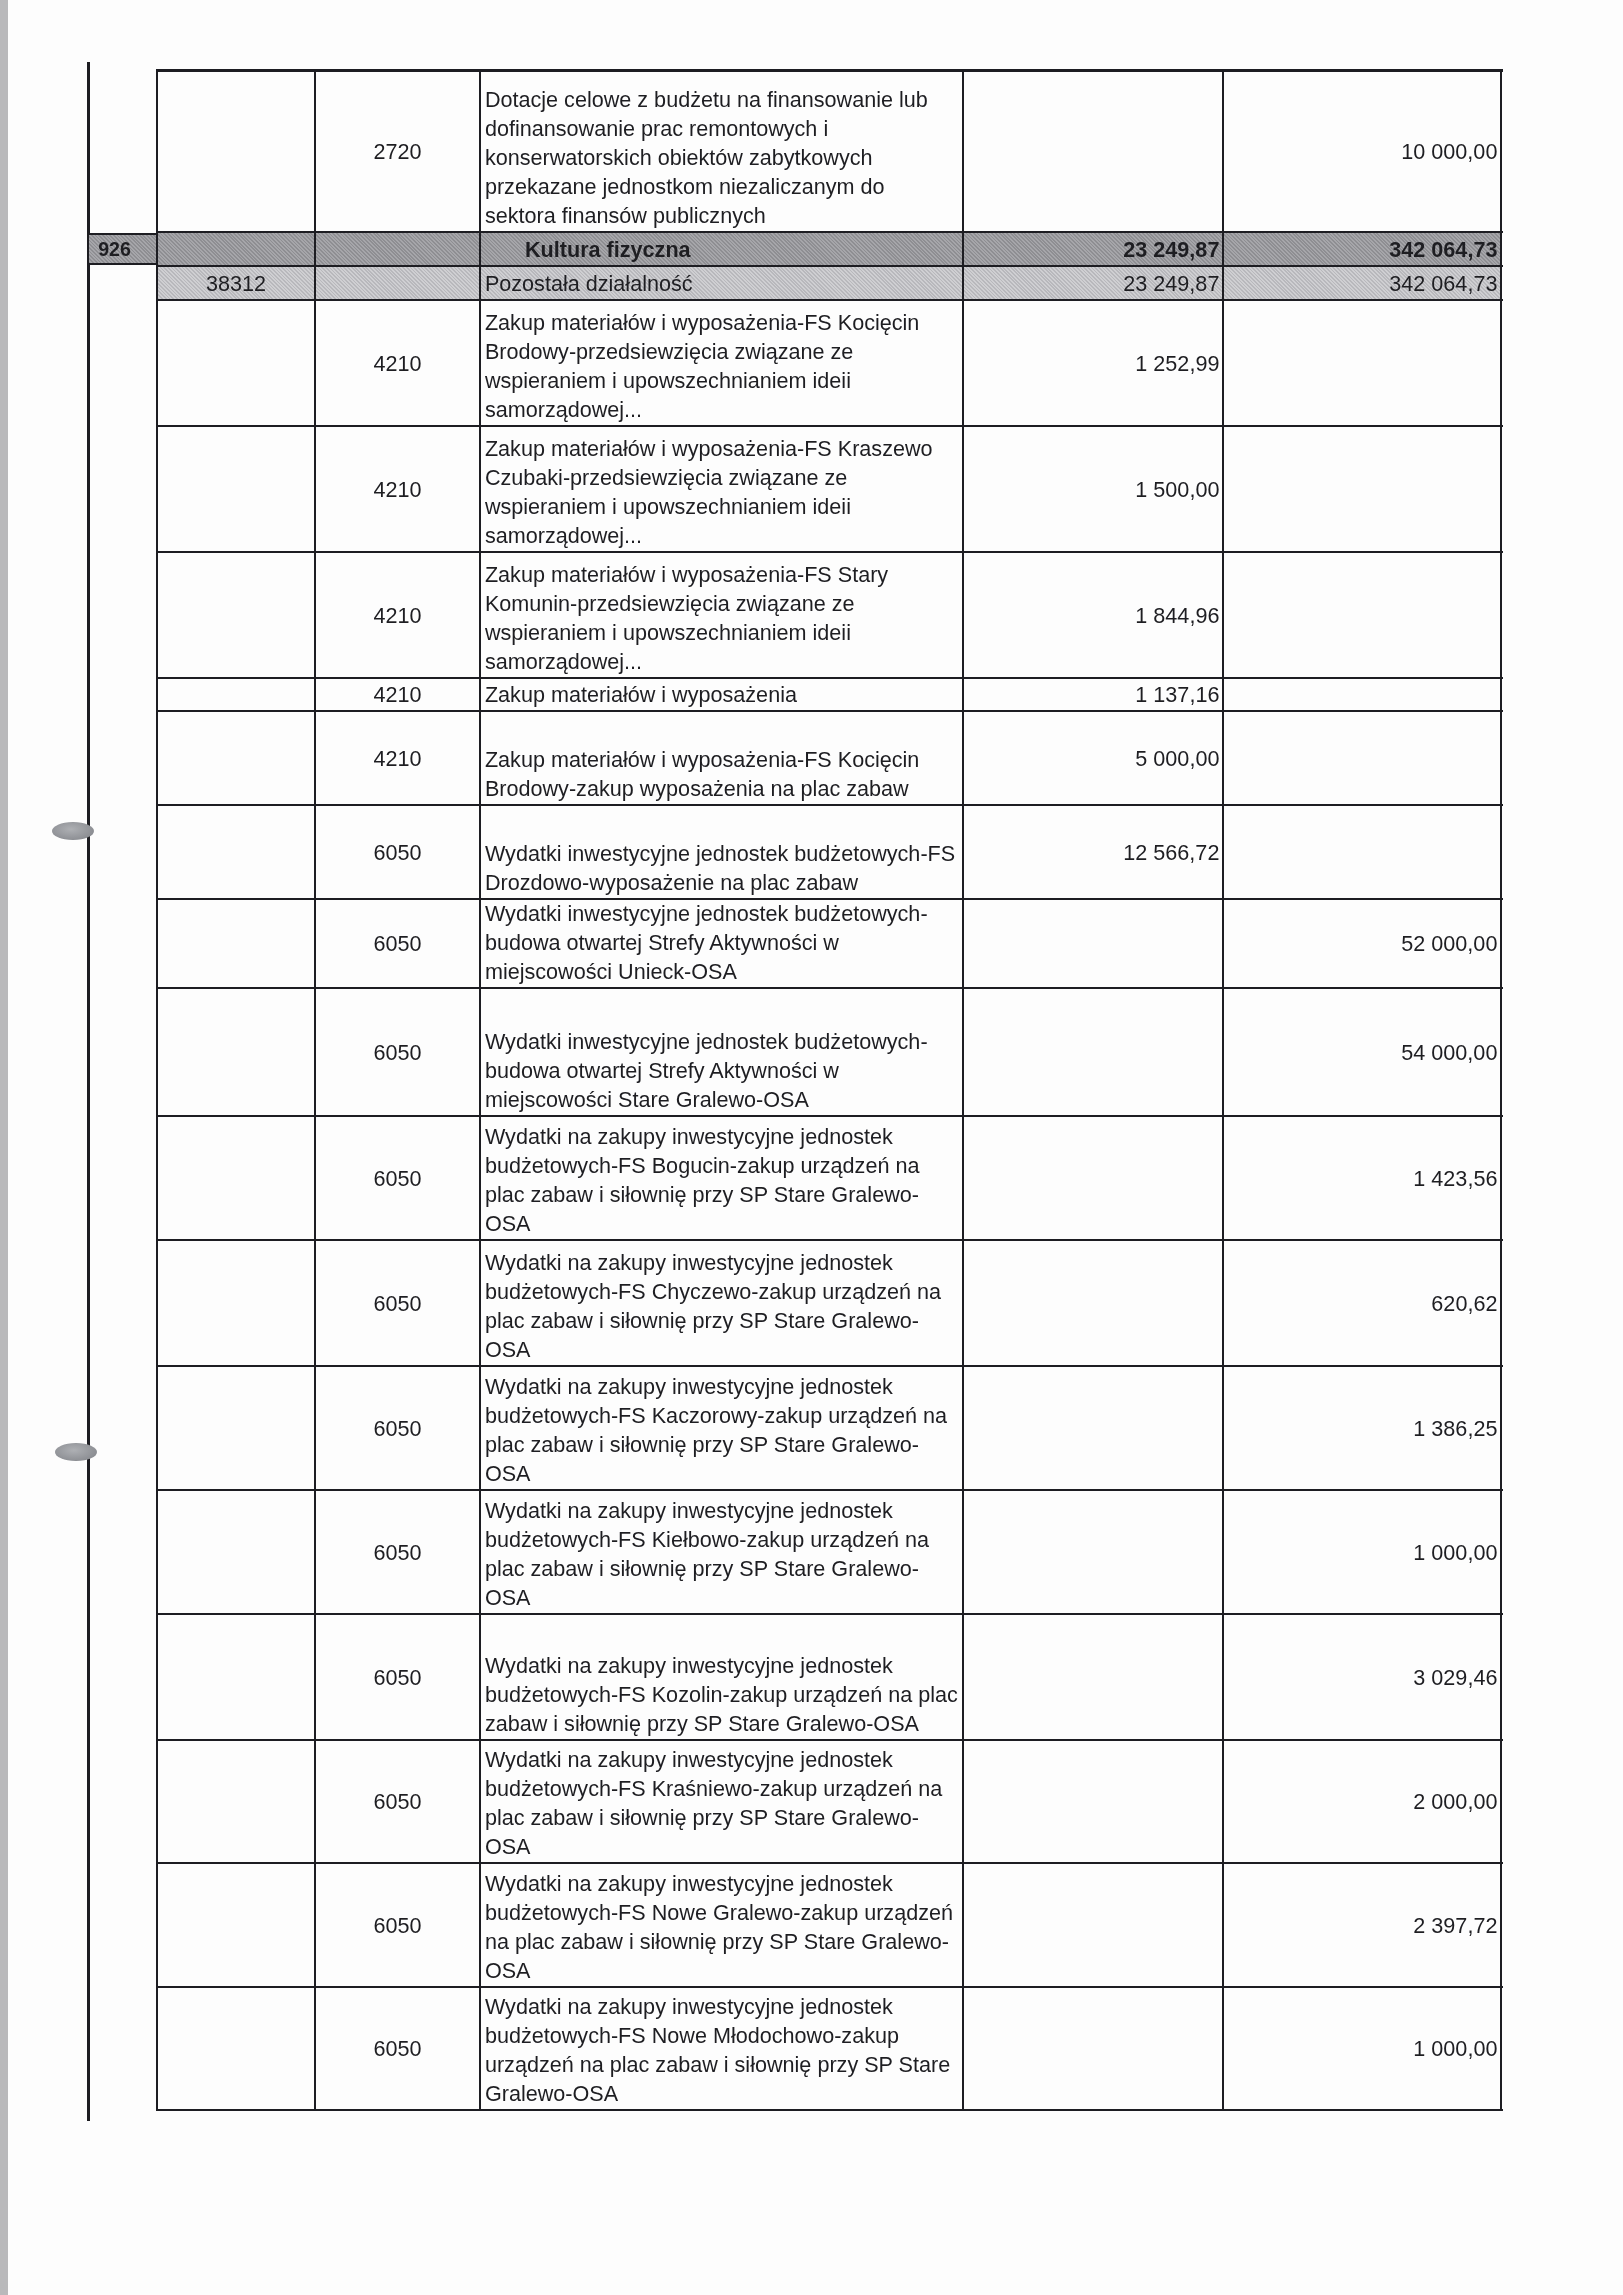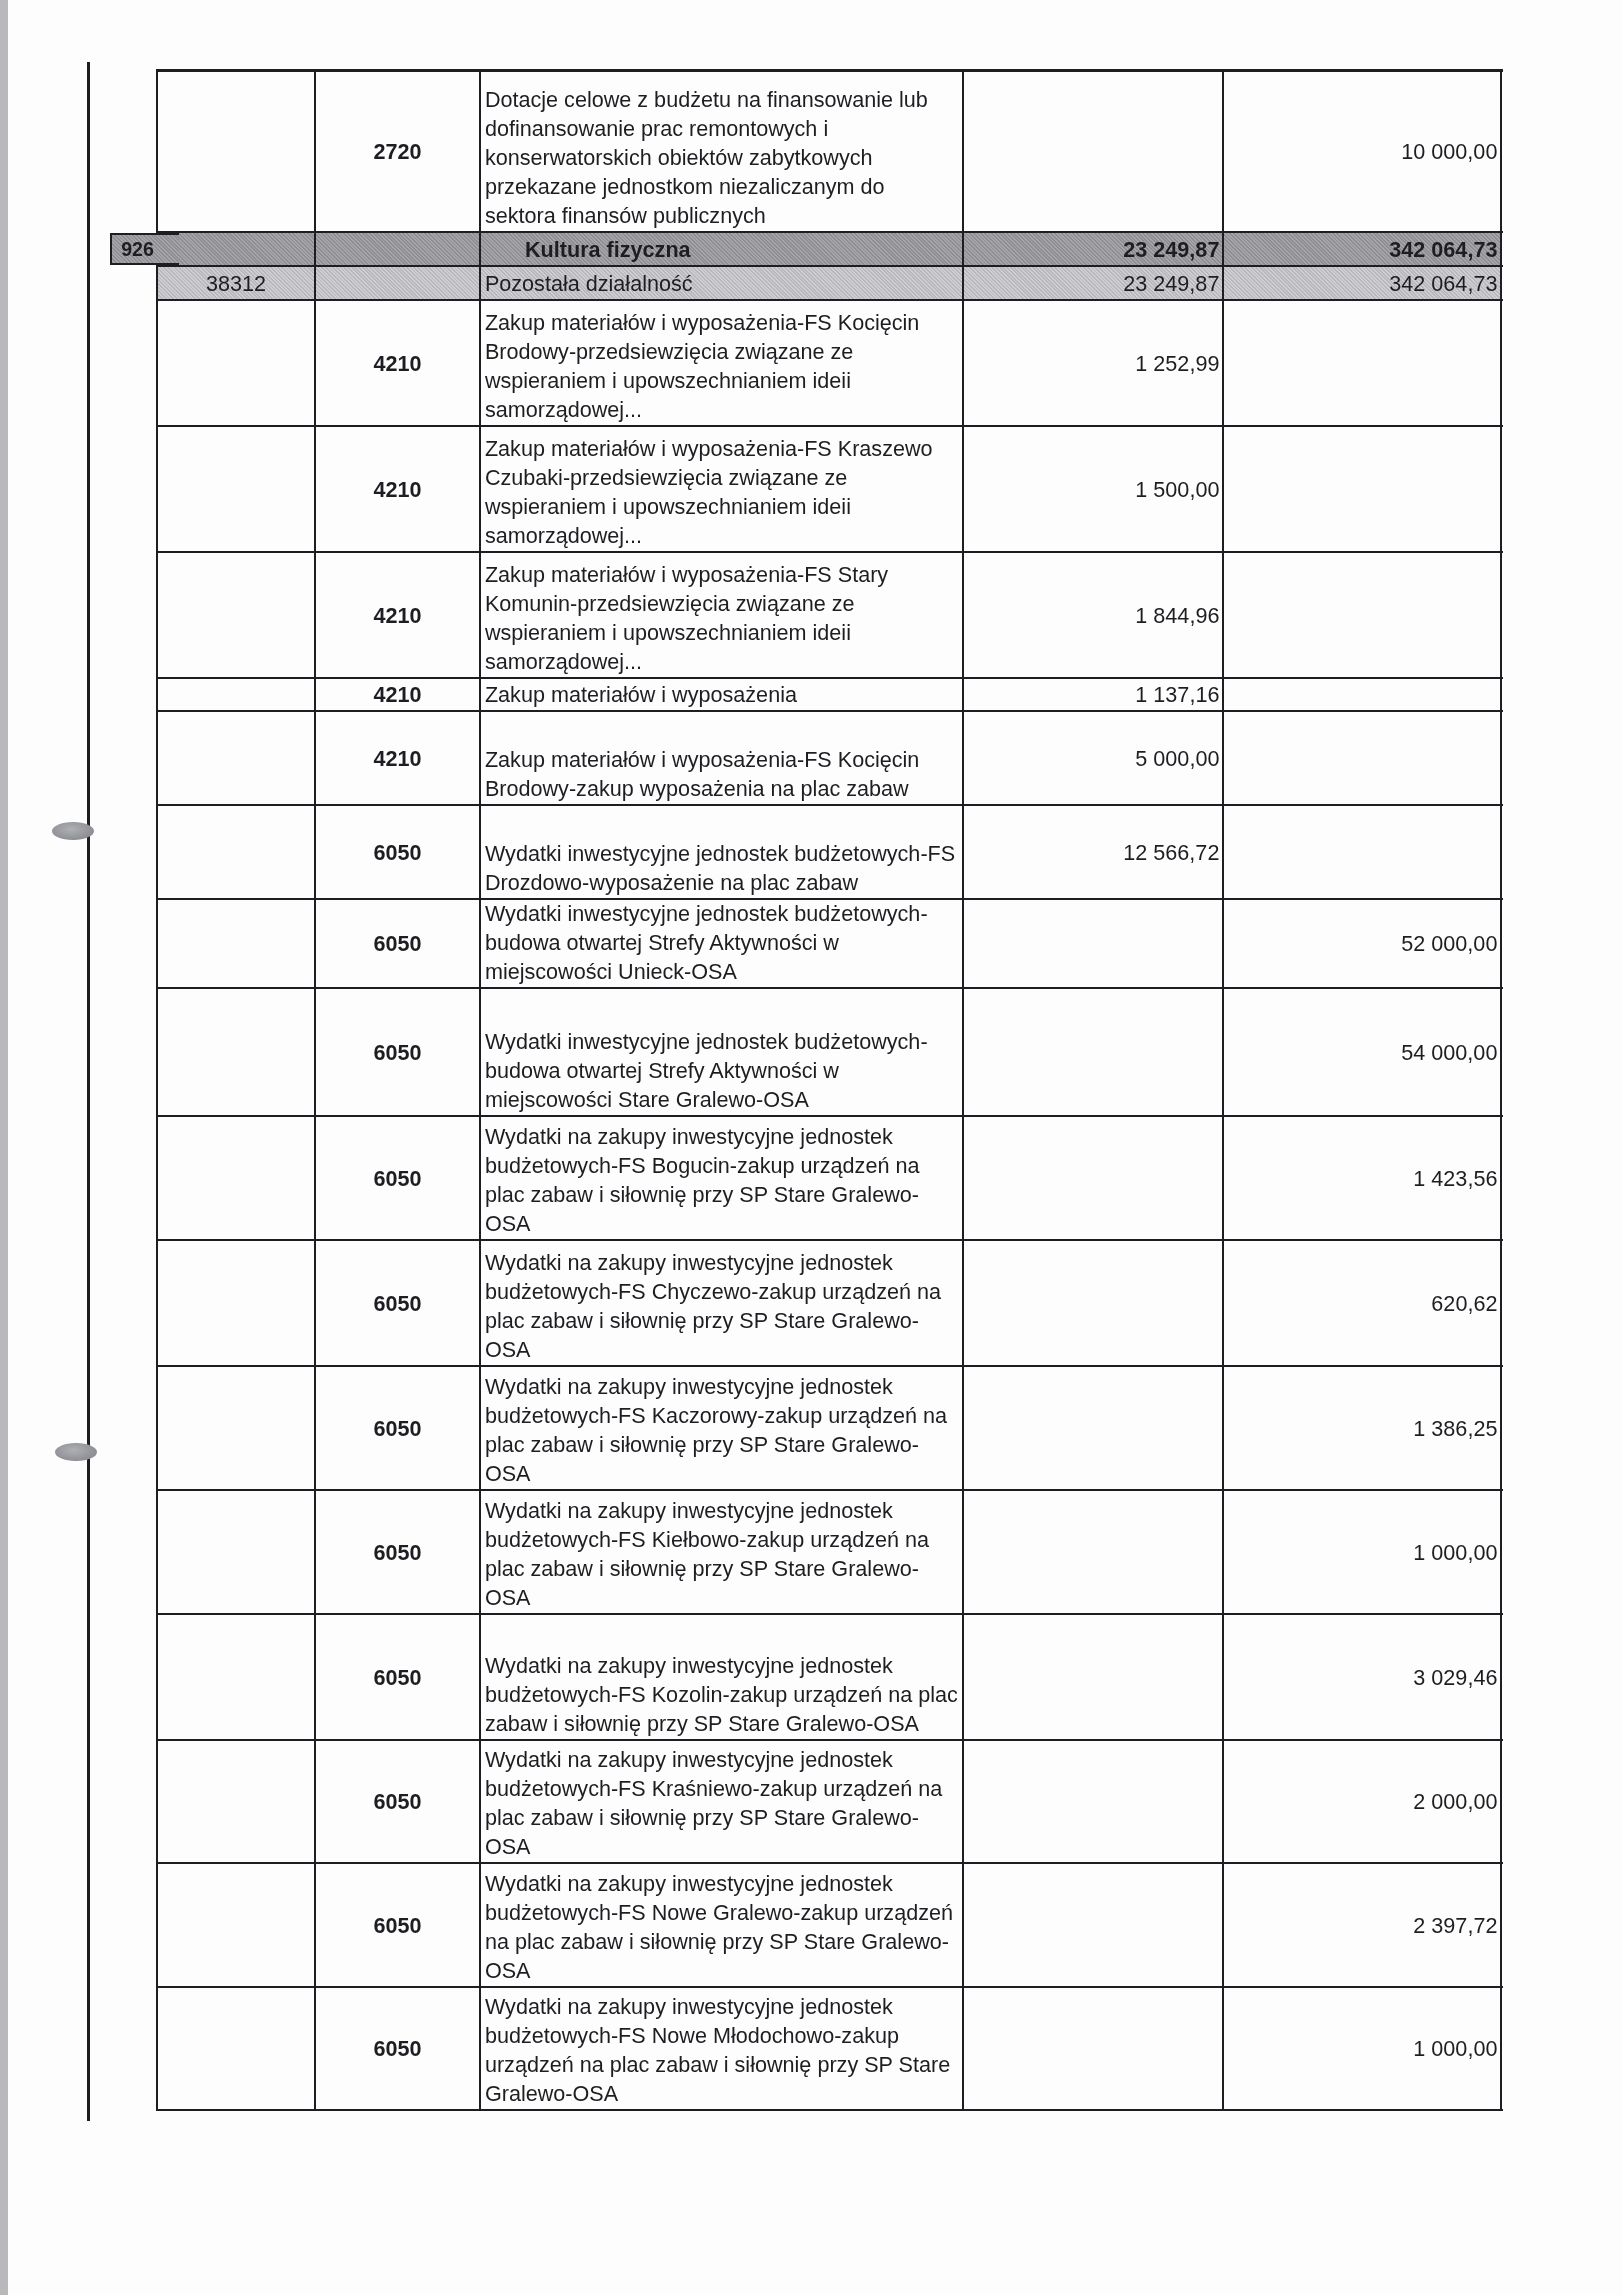--- a/index.html
+++ b/index.html
@@ -19,30 +19,30 @@
   .tbl { position:absolute; left:156px; top:69px; width:1347px; }
   .row { position:relative; display:grid;
          grid-template-columns: 0px 160px 165px 483px 260px 278px;
          border-bottom:2.6px solid #1d1d22; box-sizing:border-box; }
   .row:first-child { border-top:3.3px solid #1d1d22; }
   .cell { box-sizing:border-box; border-right:2px solid #1d1d22; display:flex; align-items:center;
           font-size:21.6px; line-height:29px; overflow:hidden; }
   .cell:last-child { border-right:2.6px solid #1d1d22; }
   .c-dz { }
   .c-rz { justify-content:center; border-left:2.6px solid #1d1d22; }
-  .c-par { justify-content:center;font-weight:bold; }
+  .c-par { justify-content:center; }
   .c-desc { padding:1.3px 3.9px; align-items:flex-end; }
   .c-desc span { display:block; }
   .c-num { justify-content:flex-end; padding-right:2.6px; }
   .shade-dark { background:repeating-linear-gradient(45deg,#8e8e92 0 1.3px,#a6a6aa 1.3px 2.6px);padding-left:44px; }
   .shade-light { background:repeating-linear-gradient(45deg,#b8b8bc 0 1.3px,#cfcfd2 1.3px 2.6px); }
   .bold { font-weight:bold; }
   .dz-label { position:absolute; left:-69px; top:0; bottom:0; width:69px; box-sizing:border-box;
               display:flex; align-items:center; padding-left:9.2px; font-weight:bold; font-size:19.6px;
-              border-left:2.6px solid #1d1d22; border-top:2.6px solid #1d1d22; border-bottom:2.6px solid #1d1d22;margin-left:23px; }
+              border-left:2.6px solid #1d1d22; border-top:2.6px solid #1d1d22; border-bottom:2.6px solid #1d1d22; }
 </style>
 </head>
 <body>
 
 <div class="scan-edge"></div>
 <div class="margin-line"></div>
 <div class="hole h1"></div>
 <div class="hole h2"></div>
 
 <div class="tbl" id="budget-table">

